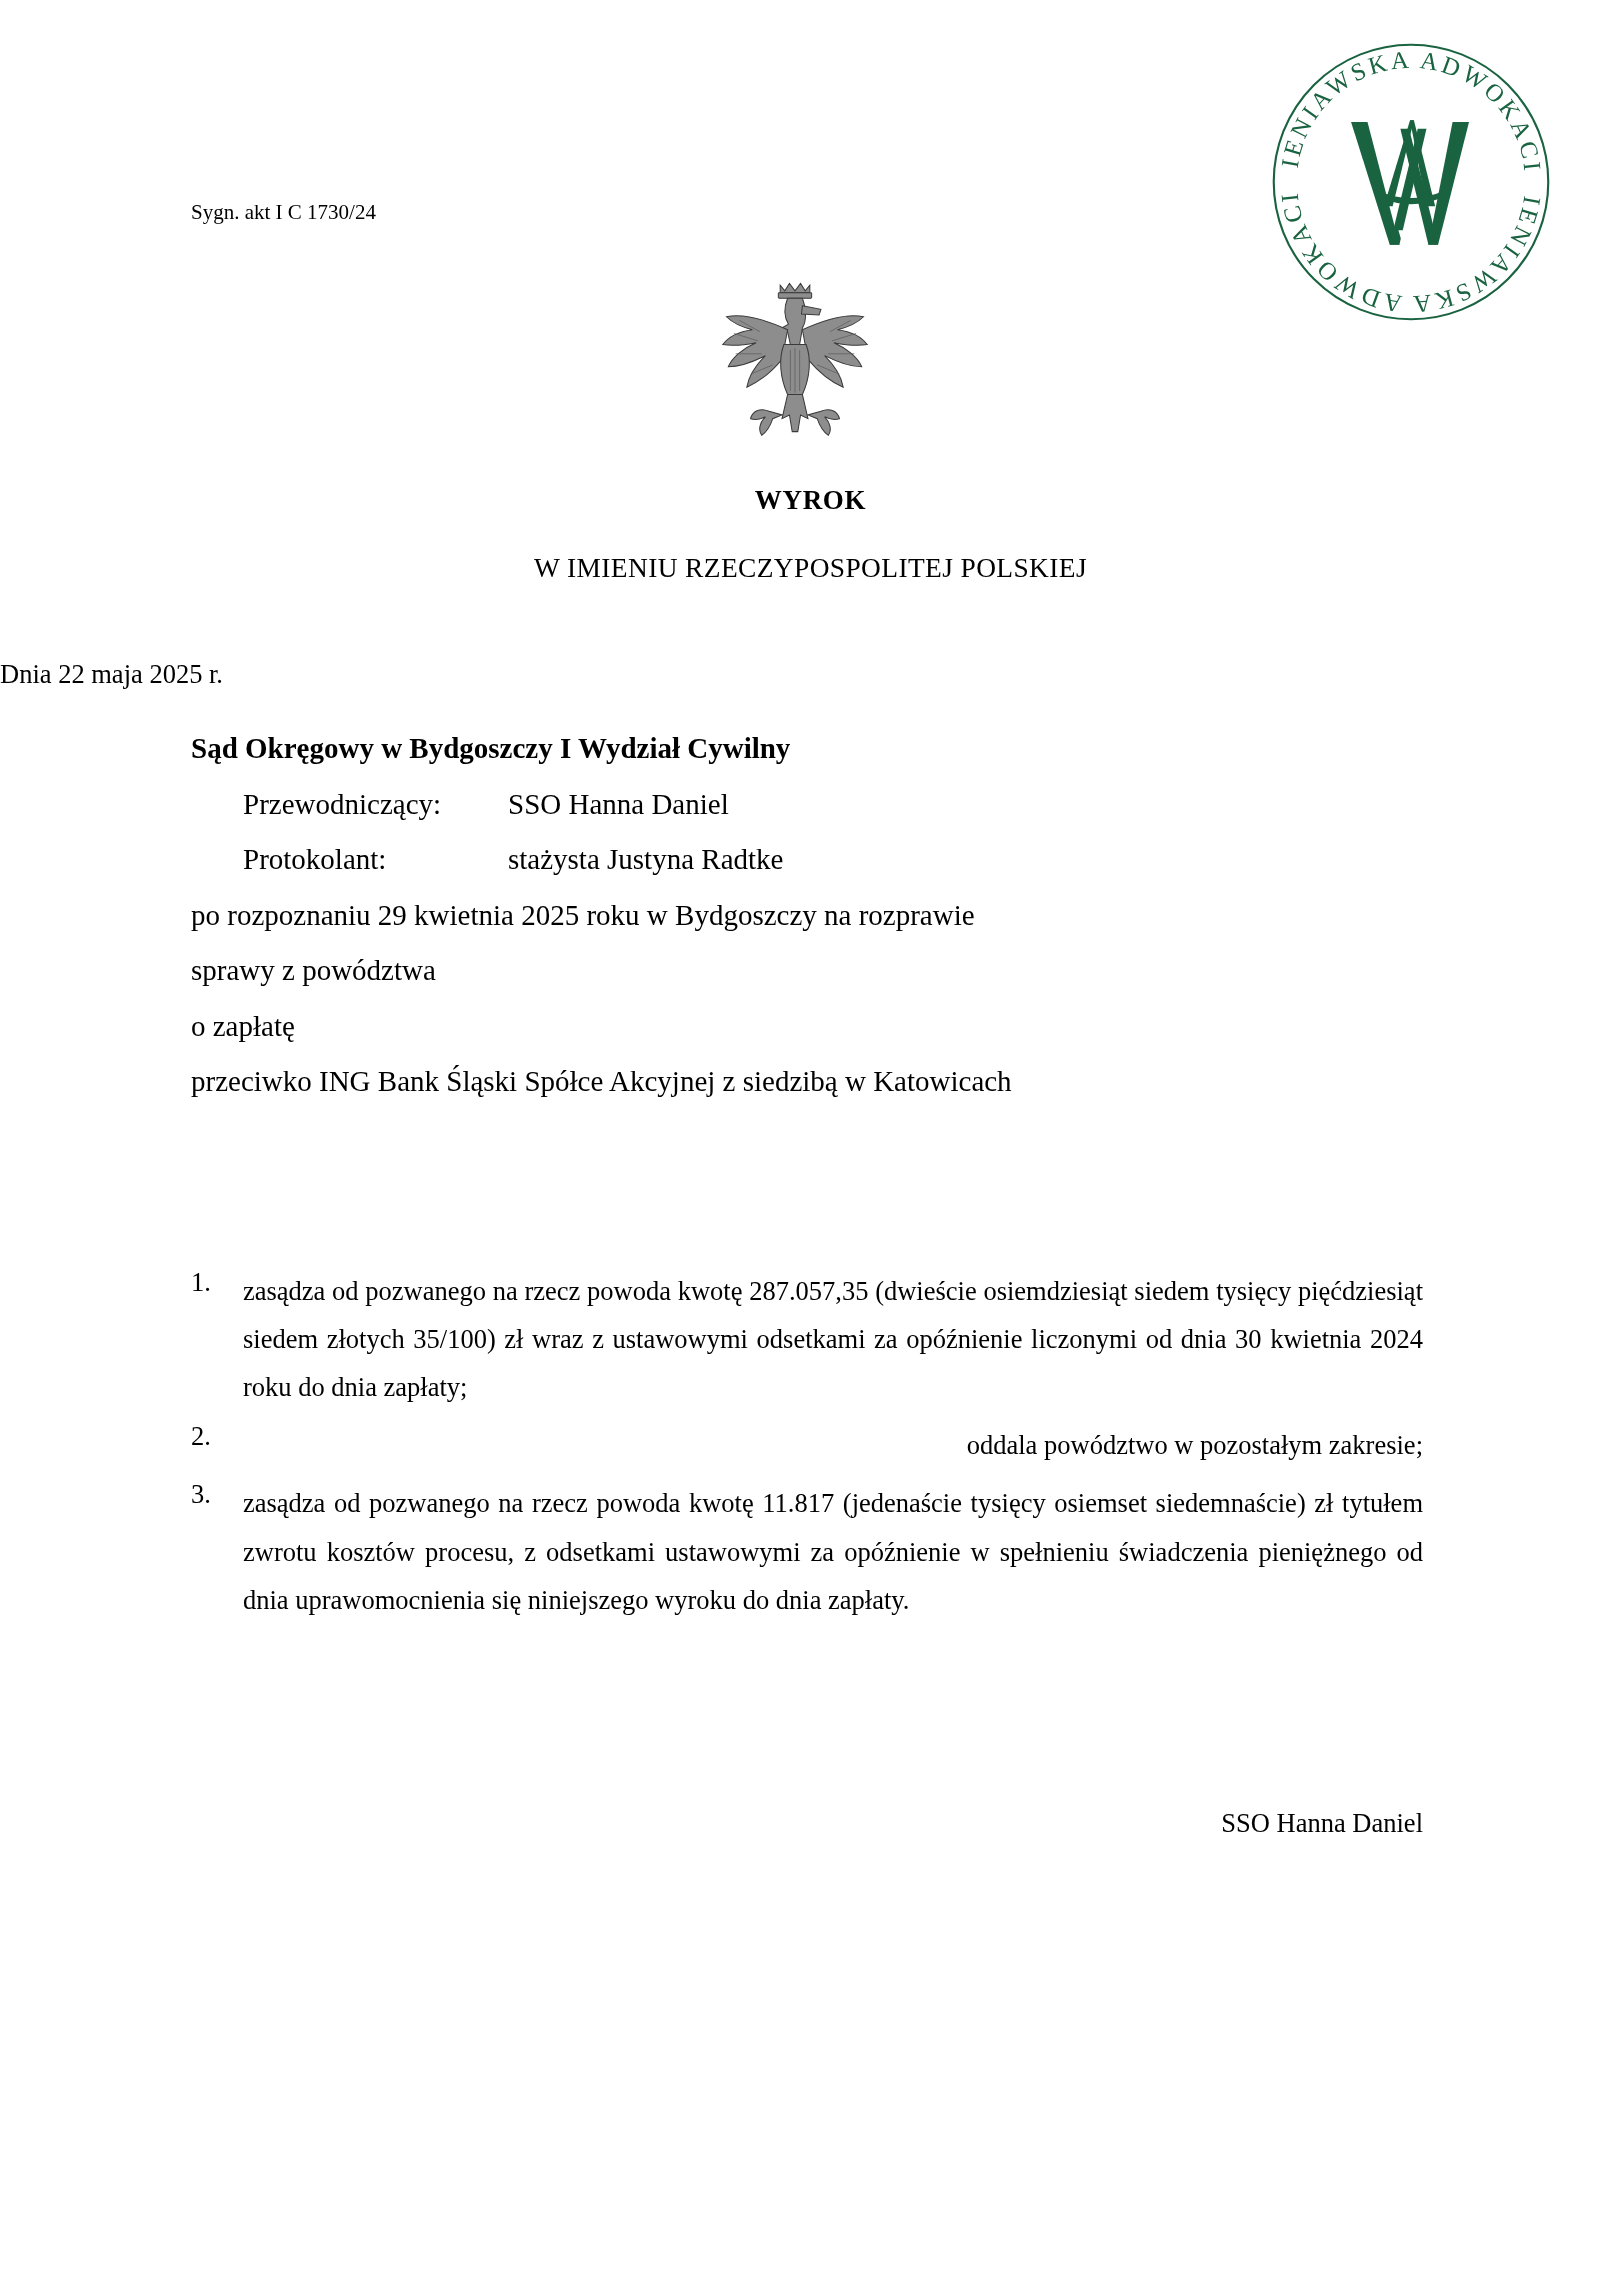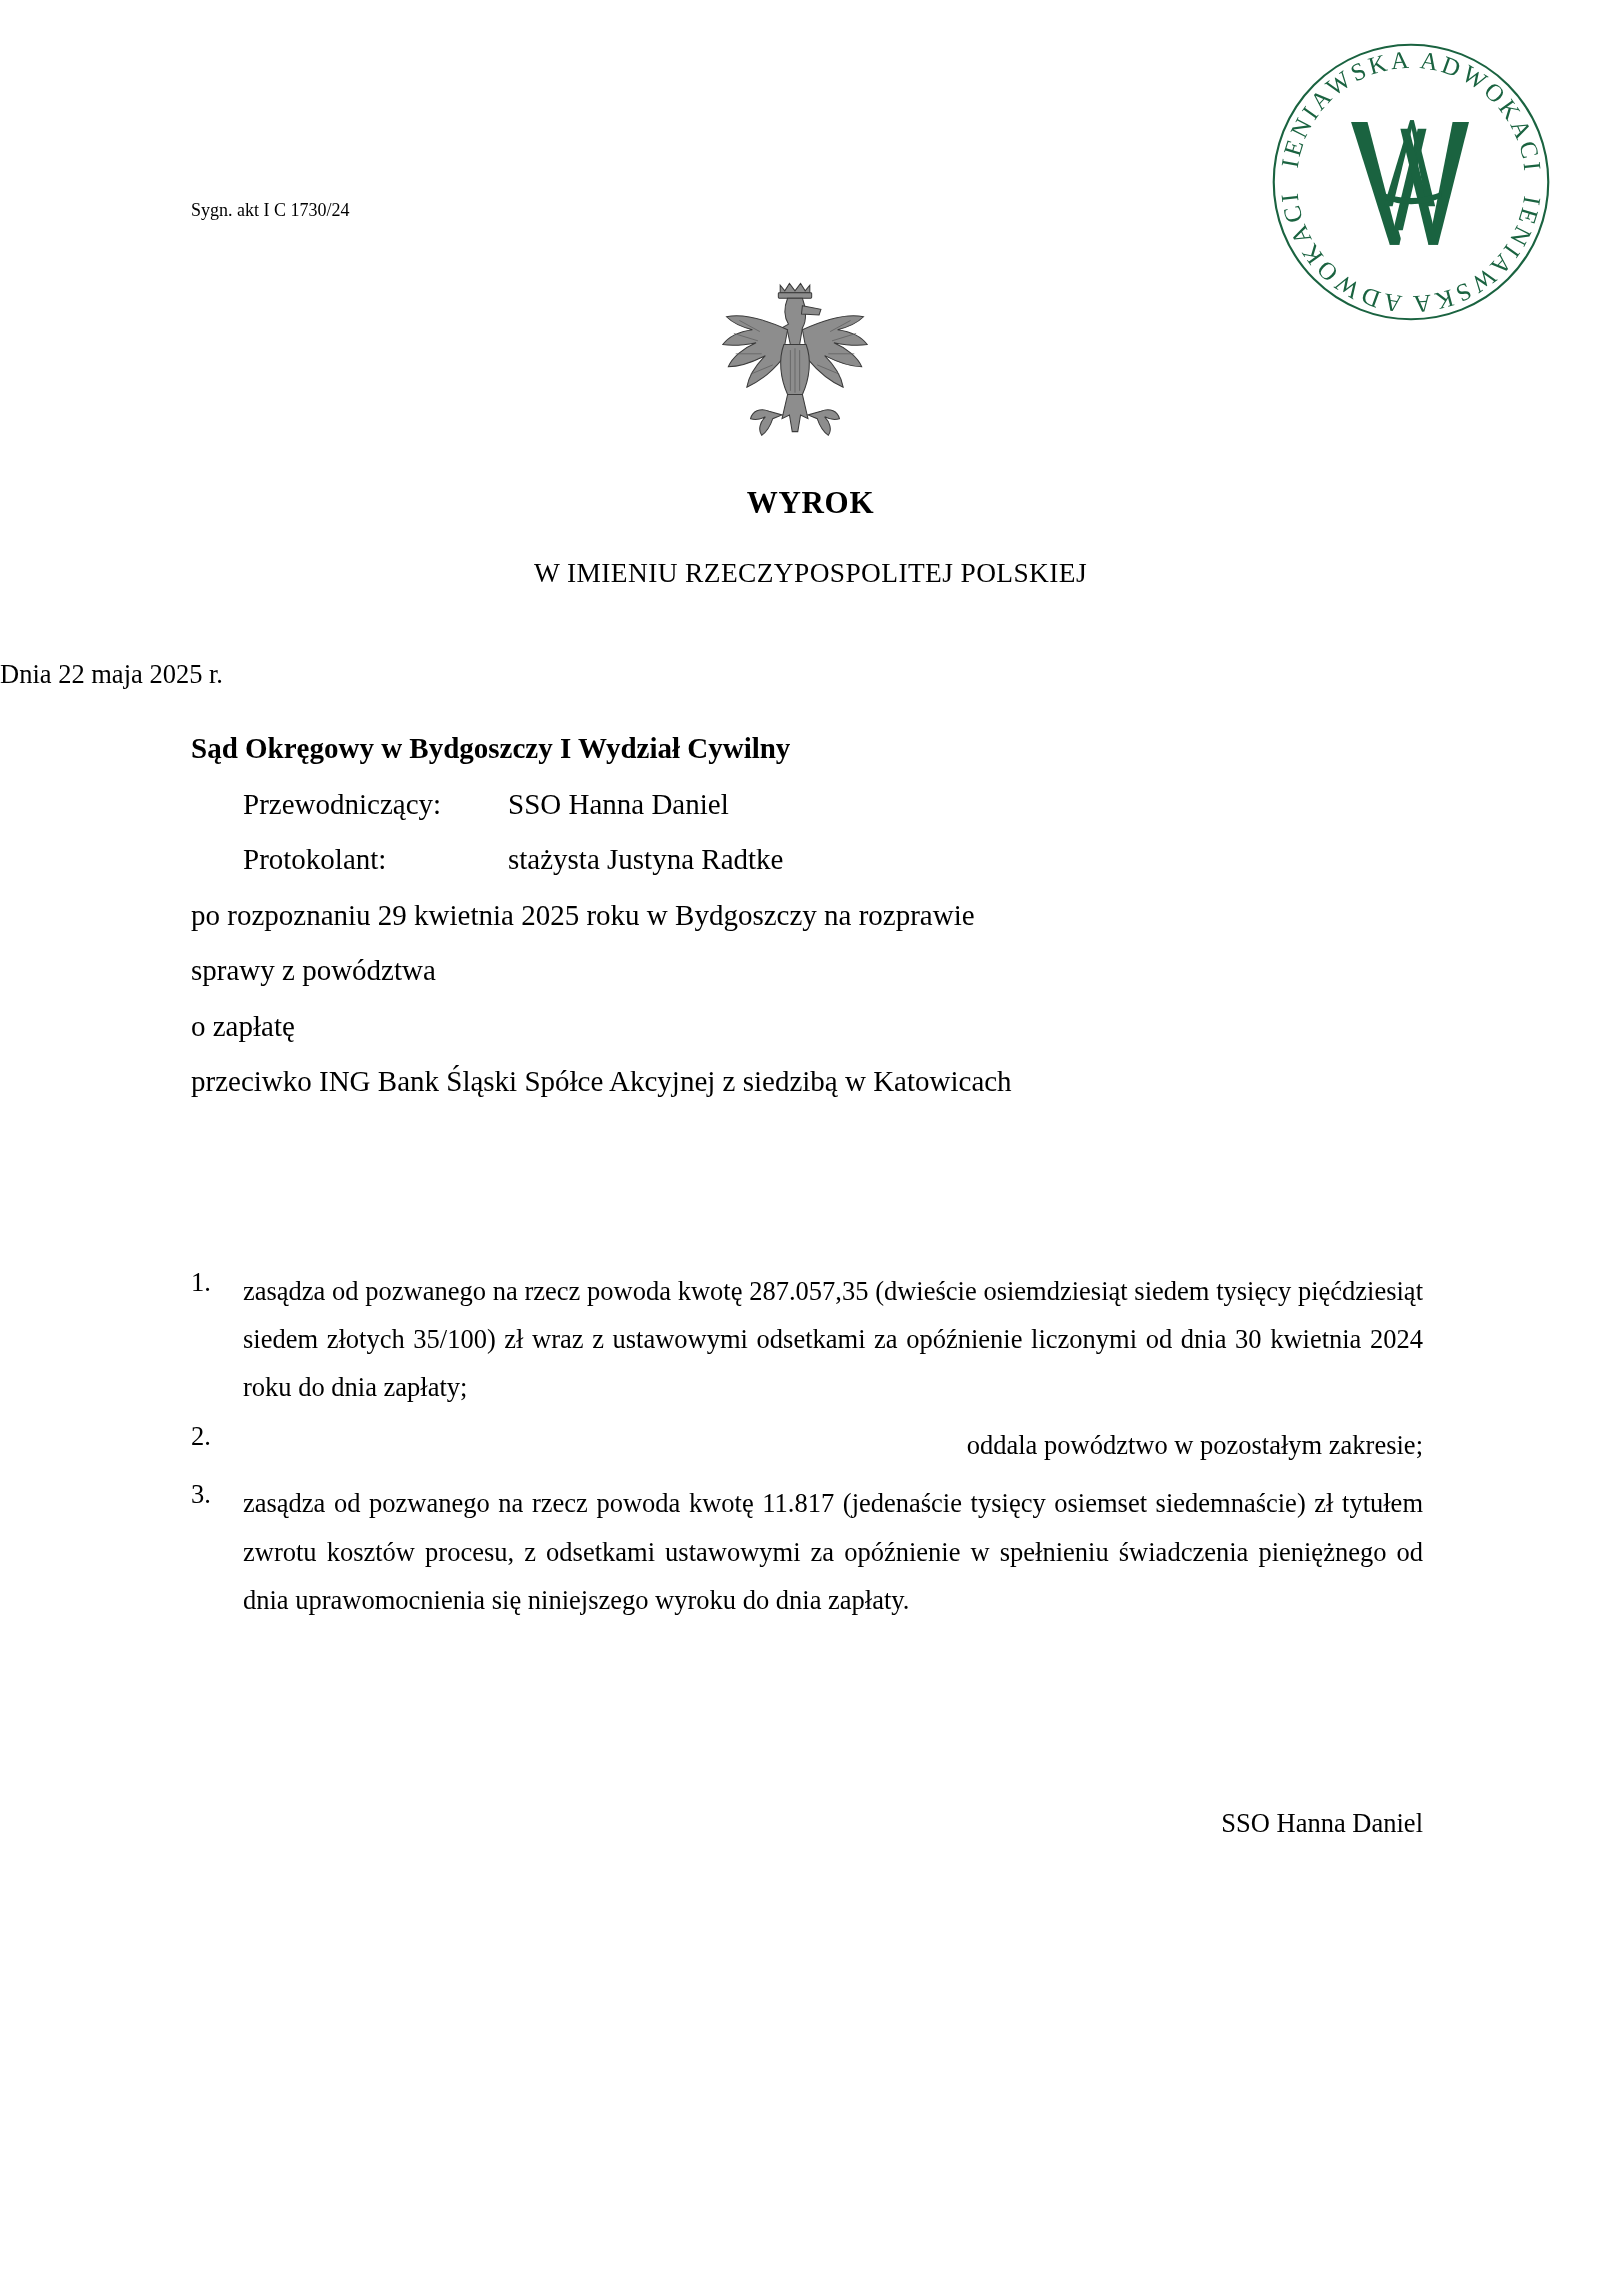--- a/index.html
+++ b/index.html
@@ -27,21 +27,21 @@
     width: 290px;
     height: 290px;
   }
   .logo svg { display: block; width: 100%; height: 100%; }
 
   
   .case-sig {
     position: absolute;
     left: 191px;
     top: 200px;
-    font-size: 18px;
+    font-size: 21px;
     line-height: 1.2;
     white-space: nowrap;
   }
 
   
   .emblem {
     position: absolute;
     left: 702px;
     top: 276px;
     width: 186px;
@@ -51,21 +51,21 @@
 
   
   .heading-block {
     position: absolute;
     left: 0;
     top: 485px;
     width: 1621px;
     text-align: center;
   }
   .h-wyrok {
-    font-size: 31px;
+    font-size: 27px;
     font-weight: bold;
     letter-spacing: 0.7px;
     margin-bottom: 37px;
   }
   .h-rp {
     font-size: 27.4px;
     font-weight: normal;
     letter-spacing: 0.4px;
   }
 

